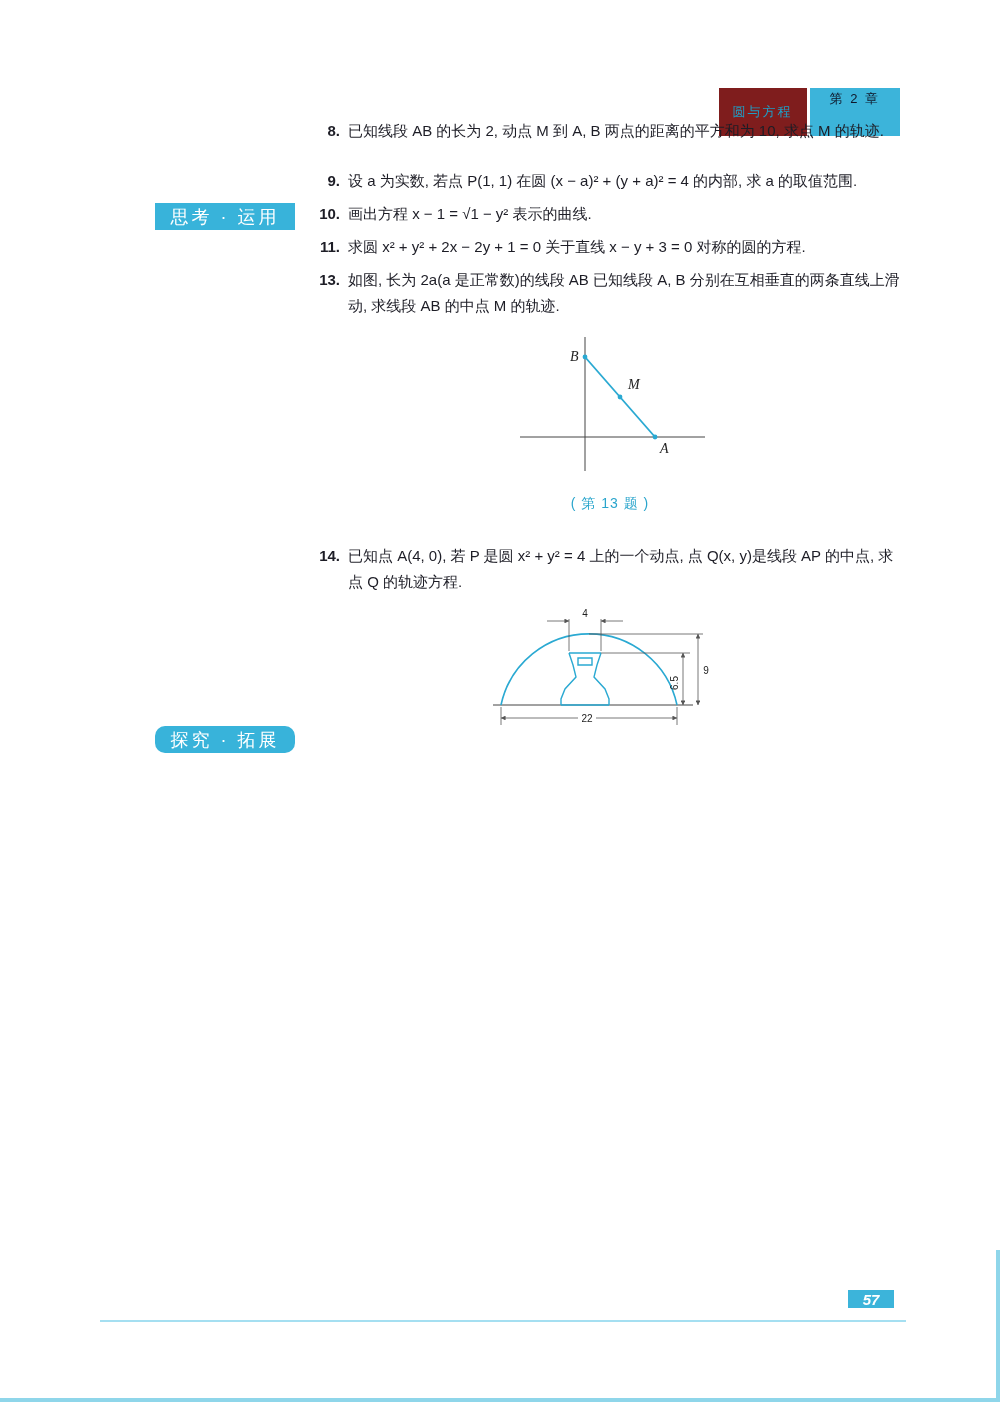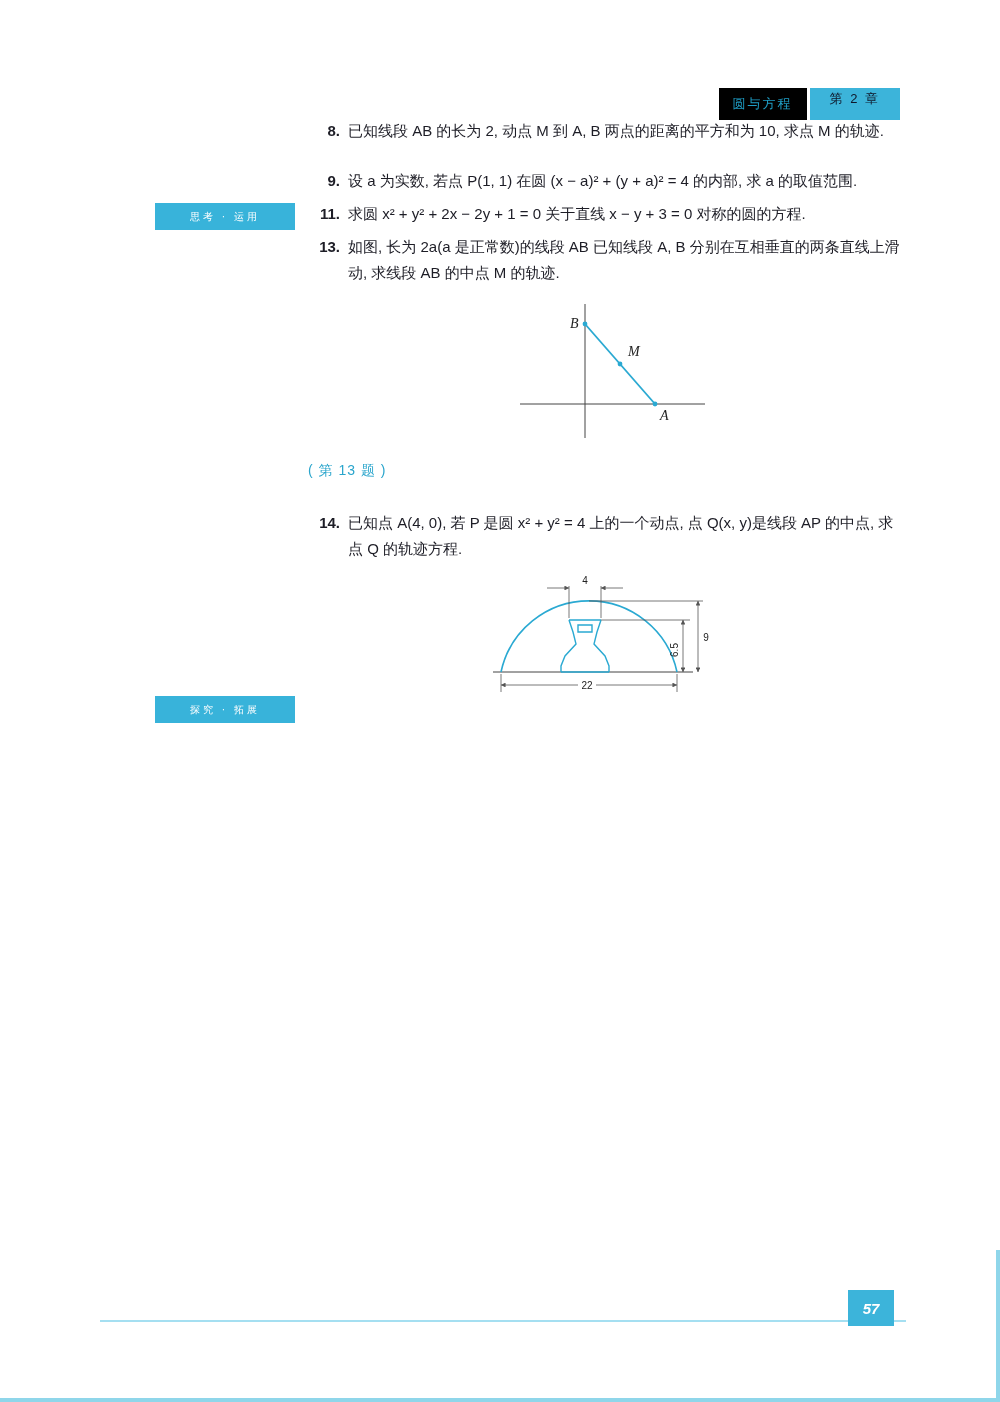--- a/index.html
+++ b/index.html
@@ -10,63 +10,63 @@
     font-family:"Liberation Sans","DejaVu Sans",sans-serif;
     color:#1d1d26;
     overflow:hidden;
   }
   
   .header{
     position:absolute;top:88px;right:100px;
     display:flex;align-items:stretch;font-size:13px;line-height:20px;
   }
   .hdr-light{
-    background:#000000;color:#1f9ec6;
-    padding:6px 14px;letter-spacing:2px;
+    background:#7f1d1d;color:#1f9ec6;
+    padding:14px 14px;letter-spacing:2px;
   }
   .hdr-solid{
     background:#3cb4da;color:#0f172a;
     padding:1px 20px;margin-left:3px;letter-spacing:2px;
   }
   
   .badge{
     position:absolute;left:155px;width:140px;height:27px;
     background:#38b3da;color:#ffffff;
-    font-size:10px;letter-spacing:3px;
+    font-size:18px;letter-spacing:3px;
     display:flex;align-items:center;justify-content:center;
   }
   .badge1{top:203px;}
-  .badge2{top:696px;}
+  .badge2{top:726px;border-radius:10px;}
   
   .content{
     position:absolute;left:308px;top:118px;width:604px;
   }
   .problem{display:flex;margin-bottom:7px;}
   .pnum{
     width:32px;flex:none;text-align:right;
     font-weight:bold;font-size:15px;line-height:26px;
     padding-right:8px;
   }
   .ptext{
     width:560px;font-size:15px;line-height:26px;
   }
   .mb-lg{margin-bottom:24px;}
   .figure{text-align:center;margin:10px 0 4px;}
   .caption{
-    text-align:left;color:#2aa5cc;font-size:14px;
+    text-align:center;color:#2aa5cc;font-size:14px;
     letter-spacing:1px;margin:10px 0 0;
   }
   .cap13{margin-bottom:30px;}
   
   .bottom-rule{
     position:absolute;left:100px;top:1320px;width:806px;height:2px;
     background:#a5dff1;
   }
   .pagenum{
-    position:absolute;left:848px;top:1290px;width:46px;height:36px;
+    position:absolute;left:848px;top:1290px;width:46px;height:18px;
     background:#3cb4da;color:#ffffff;font-size:15px;
     font-style:italic;font-weight:bold;
     display:flex;align-items:center;justify-content:center;
   }
   .edge-right{
     position:absolute;right:0;top:1250px;width:4px;height:152px;
     background:#8fd6ea;
   }
   .edge-bottom{
     position:absolute;left:0;top:1398px;width:1000px;height:4px;
@@ -99,20 +99,24 @@
     <div class="problem mb-lg">
       <div class="pnum">8.</div>
       <div class="ptext">已知线段 AB 的长为 2, 动点 M 到 A, B 两点的距离的平方和为 10, 求点 M 的轨迹.</div>
     </div>
 
     <div class="problem">
       <div class="pnum">9.</div>
       <div class="ptext">设 a 为实数, 若点 P(1, 1) 在圆 (x − a)² + (y + a)² = 4 的内部, 求 a 的取值范围.</div>
     </div>
 
+    <div class="problem">
+      <div class="pnum">10.</div>
+      <div class="ptext">画出方程 x − 1 = √1 − y² 表示的曲线.</div>
+    </div>
 
     <div class="problem">
       <div class="pnum">11.</div>
       <div class="ptext">求圆 x² + y² + 2x − 2y + 1 = 0 关于直线 x − y + 3 = 0 对称的圆的方程.</div>
     </div>
 
 
     <div class="problem">
       <div class="pnum">13.</div>
       <div class="ptext">如图, 长为 2a(a 是正常数)的线段 AB 已知线段 A, B 分别在互相垂直的两条直线上滑动, 求线段 AB 的中点 M 的轨迹.</div>

